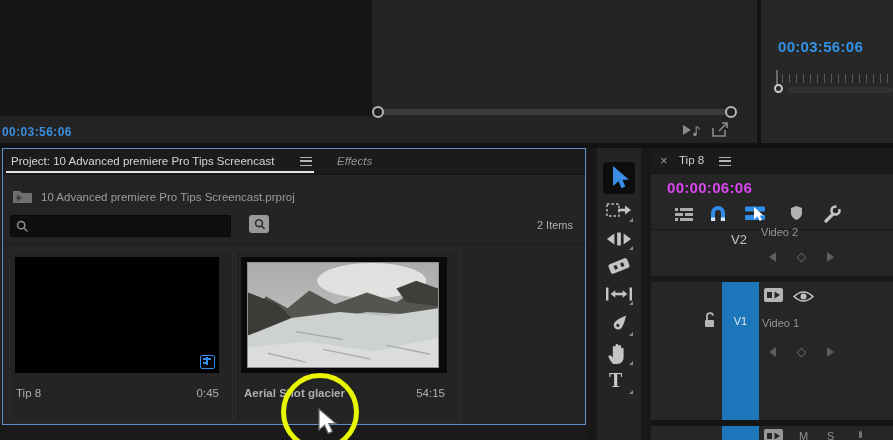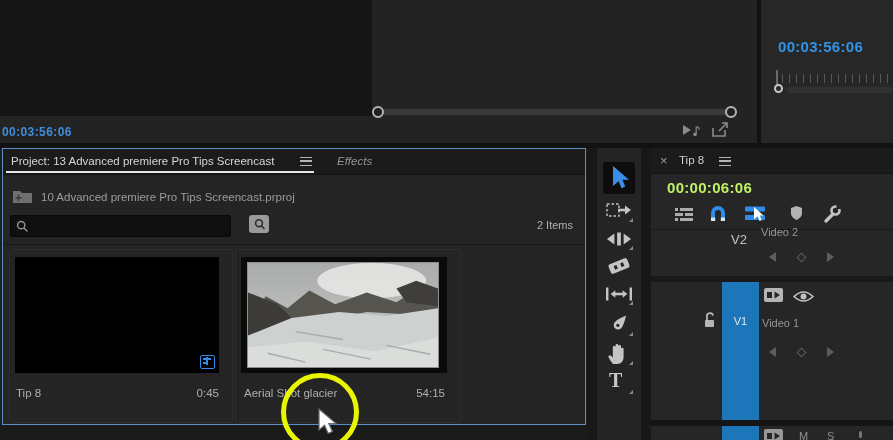--- a/index.html
+++ b/index.html
@@ -59,21 +59,21 @@
   .tool { left:9px; width:26px; }
   #tool-active-bg { left:6px; top:14px; width:32px; height:32px; background:#0d0d0d; border-radius:3px; }
   .flyout-mark { width:0; height:0; border-left:4px solid transparent; border-bottom:4px solid #8a8a8a; }
 
   
   #timeline-panel { left:651px; top:148px; width:242px; height:292px; background:#262626; }
   #tl-tabrow { left:0; top:0; width:242px; height:26px; background:#1b1b1b; border-bottom:1px solid #141414; }
   #tl-close { left:9px; top:5px; font-size:13px; color:#9e9e9e; }
   #tl-tab-label { left:28px; top:6px; font-size:11.5px; color:#cfcfcf; }
   #tl-menu-icon { left:68px; top:9px; }
-  #tl-timecode { left:16px; top:31px; font-size:15px; font-weight:bold; letter-spacing:.3px; color:#bef264; }
+  #tl-timecode { left:16px; top:31px; font-size:15px; font-weight:bold; letter-spacing:.3px; color:#d946ef; }
   #tl-icons-divider { left:0; top:81px; width:242px; height:1px; background:#191919; }
   .track-id { font-size:13px; color:#c4c4c4; }
   .track-label { font-size:11px; color:#969696; }
   .kf-left  { width:0; height:0; border-top:5px solid transparent; border-bottom:5px solid transparent; border-right:7px solid #5e5e5e; }
   .kf-right { width:0; height:0; border-top:5px solid transparent; border-bottom:5px solid transparent; border-left:7px solid #5e5e5e; }
   .kf-diamond { width:7px; height:7px; border:1.5px solid #5e5e5e; transform:rotate(45deg); }
   #v1-v2-divider { left:0; top:128px; width:242px; height:6px; background:#191919; }
   .target-box { left:71px; width:37px; background:#1d76b9; }
   #v1-box { top:134px; height:138px; }
   #v1-id { left:71px; top:167px; width:37px; text-align:center; font-size:11px; color:#ddecf7; }
@@ -118,21 +118,21 @@
     <div class="abs" id="mini-tick-tall"></div>
     <div class="abs" id="mini-ticks"></div>
     <div class="abs" id="mini-handle"></div>
     <div class="abs" id="mini-bar"></div>
   </div>
 
   <div class="abs" id="divider-h-main"></div>
 
   <div class="abs" id="project-panel">
     <div class="abs" id="project-tabrow">
-      <div class="abs" id="project-tab-label">Project: 13 Advanced premiere Pro Tips Screencast</div>
+      <div class="abs" id="project-tab-label">Project: 10 Advanced premiere Pro Tips Screencast</div>
       <div class="abs hamburger" id="project-menu-icon"></div>
       <div class="abs" id="effects-tab-label">Effects</div>
     </div>
     <div class="abs" id="project-tab-underline"></div>
 
     <div class="abs" id="project-file-row">
       <svg class="abs" style="left:9px; top:12px;" width="21" height="16" viewBox="0 0 21 16">
         <path d="M1,3 h7 l2,2 h10 v10 h-19 z" fill="#6f6f6f"></path>
         <rect x="3.5" y="9" width="6" height="1.6" fill="#3a3a3a"></rect>
         <rect x="5.7" y="6.8" width="1.6" height="6" fill="#3a3a3a"></rect>
@@ -179,21 +179,21 @@
         <rect width="192" height="106" fill="url(#sky)"></rect>
         <ellipse cx="125" cy="18" rx="55" ry="18" fill="#e9eae8" opacity="0.85"></ellipse>
         <polygon points="0,60 18,34 40,46 62,28 88,42 120,30 150,40 172,26 192,34 192,54 120,50 60,62 0,74" fill="#56544f"></polygon>
         <polygon points="150,26 170,18 192,26 192,44 160,40" fill="#403e3a"></polygon>
         <polygon points="0,30 0,74 30,80 52,64 30,42" fill="#3d3b37"></polygon>
         <polygon points="0,74 44,56 92,50 140,54 192,46 192,106 0,106" fill="#cdd1d0"></polygon>
         <polygon points="0,106 0,86 58,80 128,90 192,76 192,106" fill="#dbdddb"></polygon>
         <path d="M20,92 L58,101 M76,88 L124,98 M140,84 L184,93 M48,70 L96,78" stroke="#a8aca9" stroke-width="1.4" fill="none"></path>
       </svg>
     </div>
-    <div class="abs caption-name" style="left:241px;">Aerial Shot glacier</div>
+    <div class="abs caption-name" style="left:241px;font-weight:bold;">Aerial Shot glacier</div>
     <div class="abs caption-dur" style="left:380px; width:62px;">54:15</div>
   </div>
 
   <div class="abs" id="project-bottom-strip"></div>
 
   <div class="abs col-gap" style="left:587px;"></div>
   <div class="abs" id="toolbar">
     <div class="abs" id="tool-active-bg"></div>
 
     <svg class="abs tool" style="top:17px;" width="24" height="26" viewBox="0 0 24 26">

